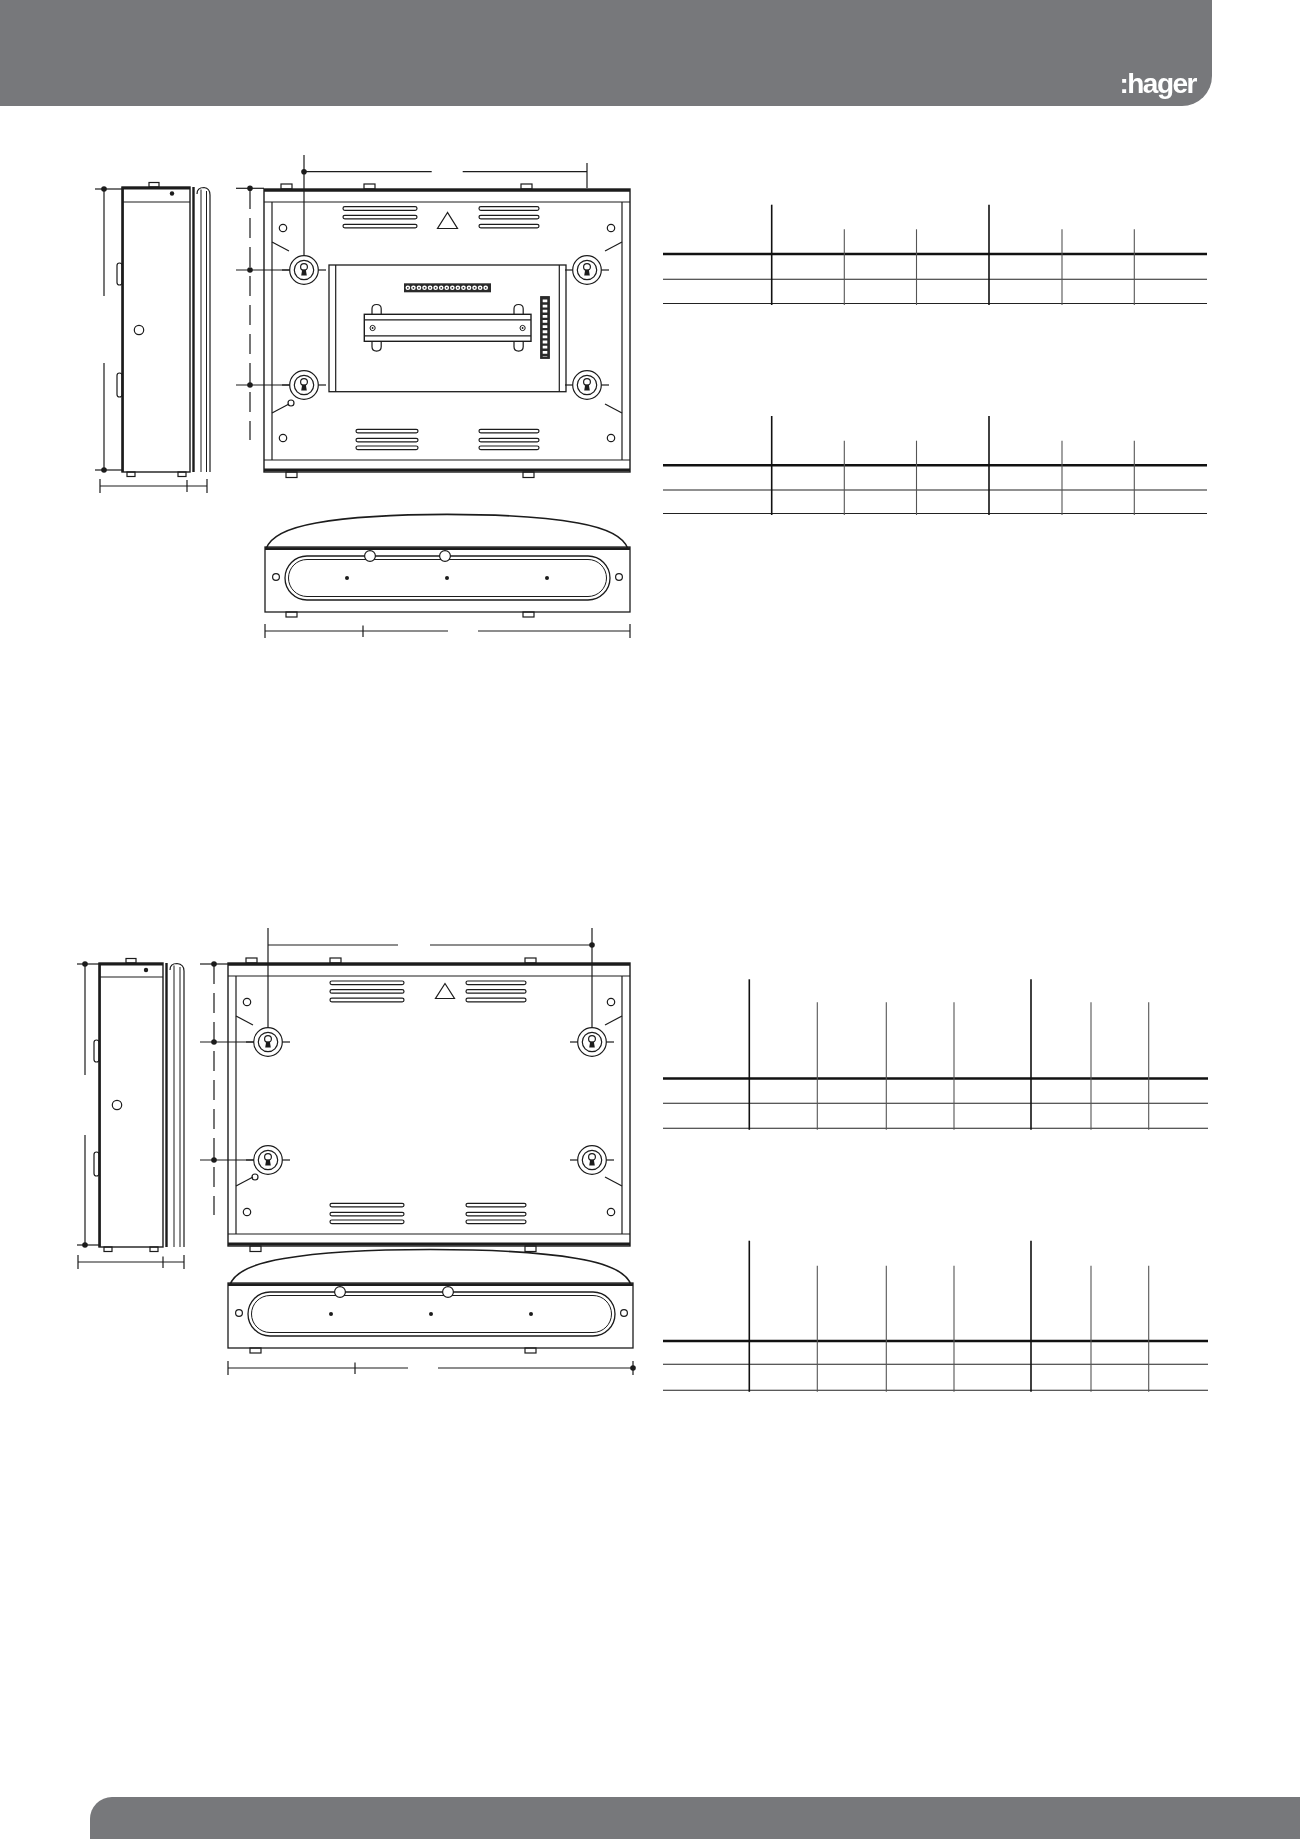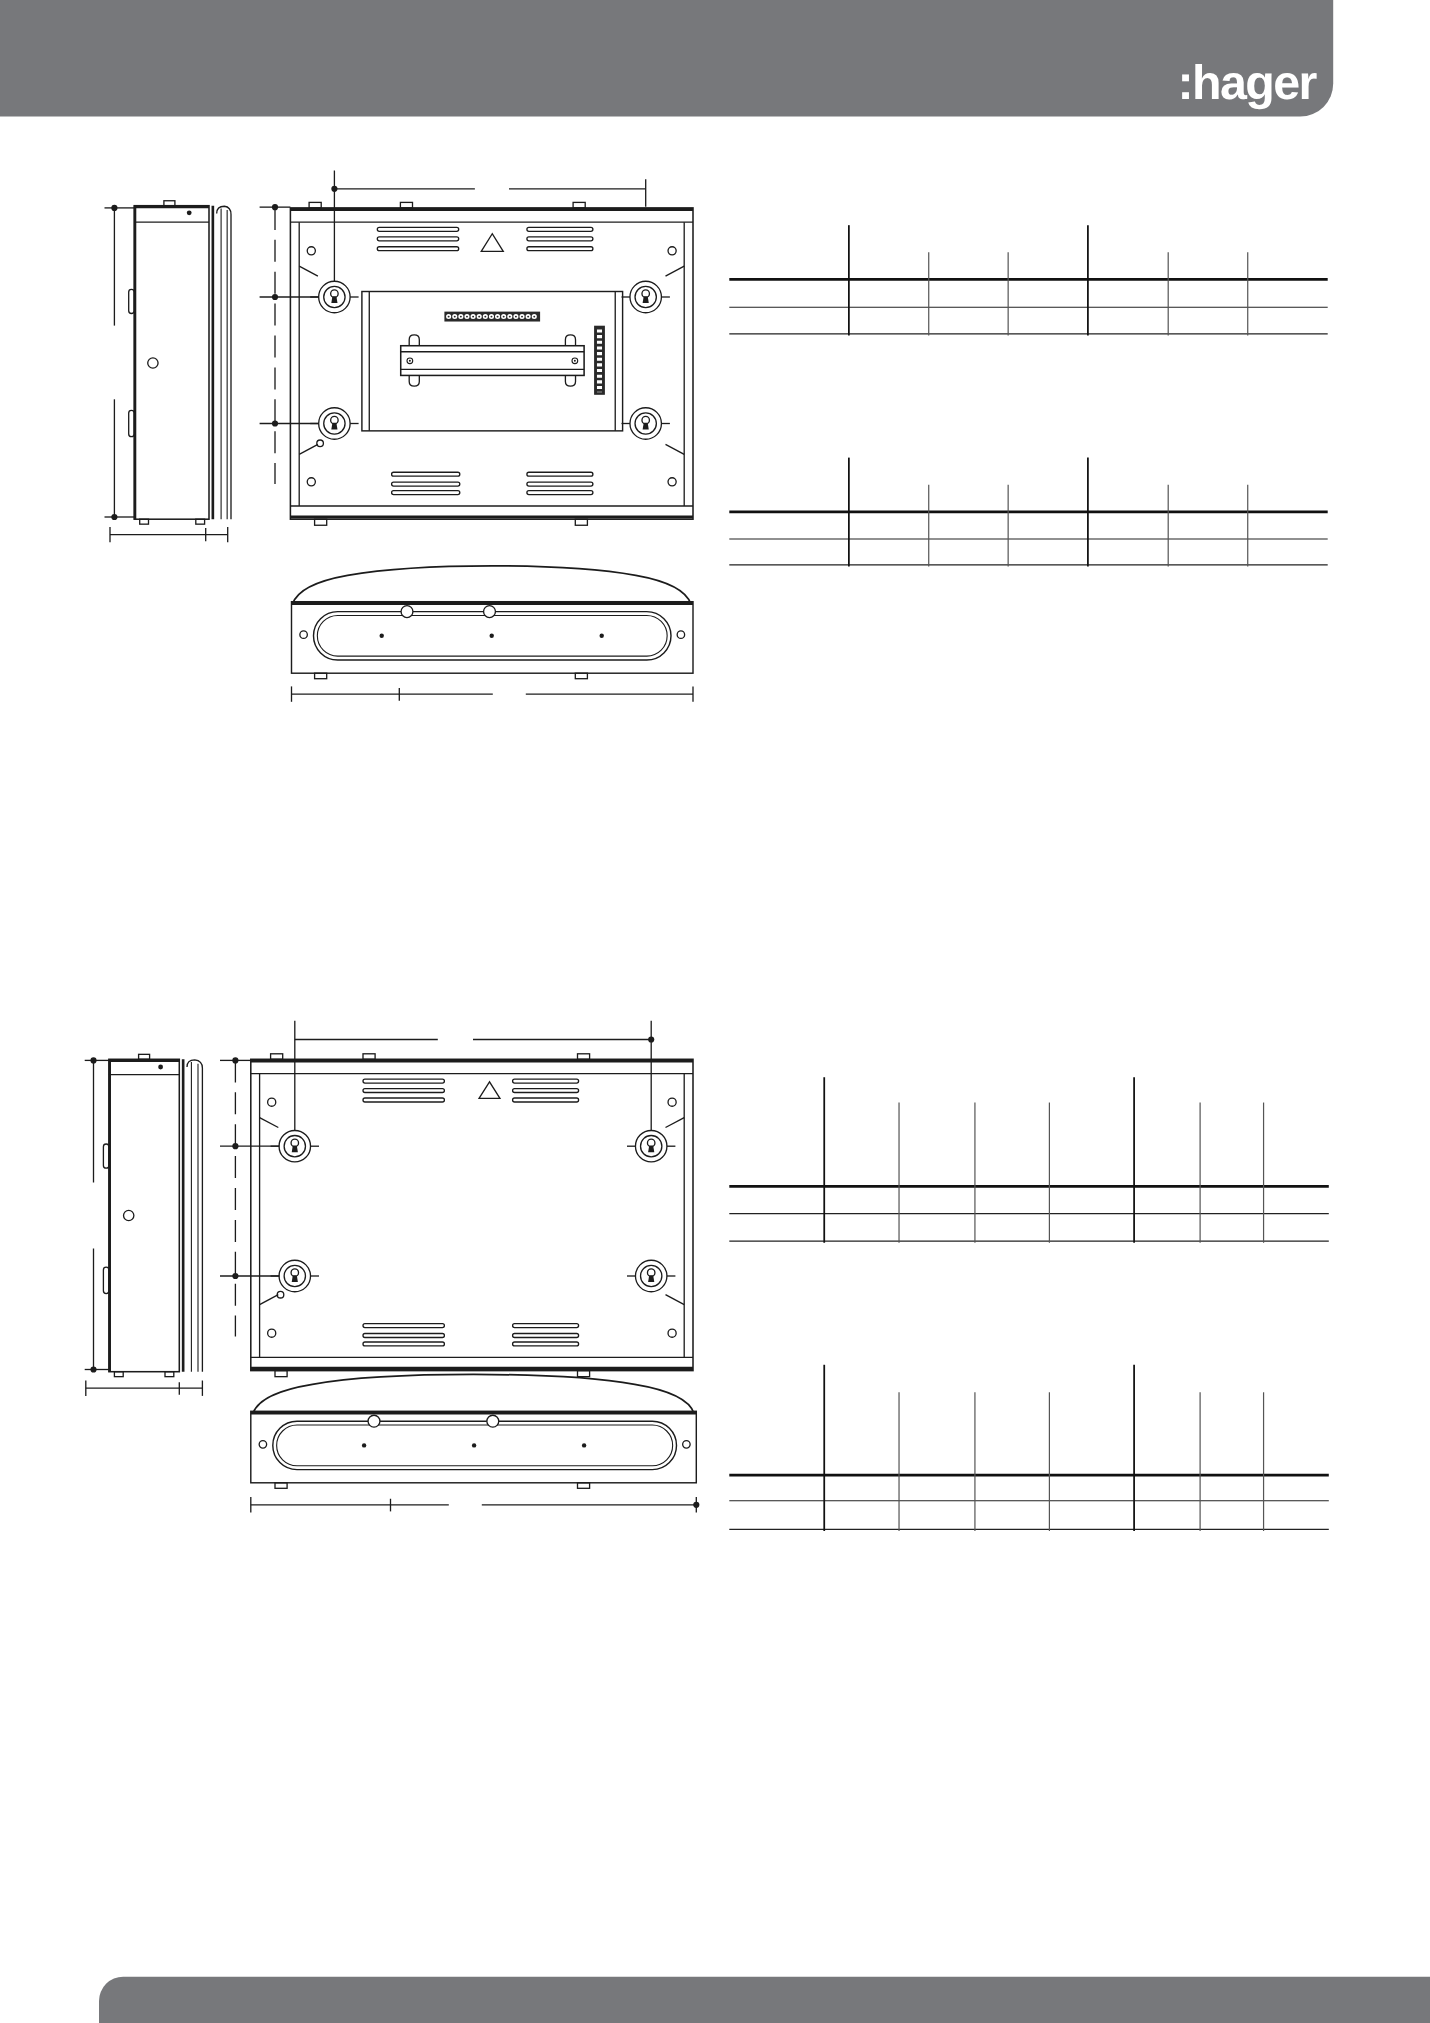--- a/index.html
+++ b/index.html
@@ -1,20 +1,20 @@
 <!DOCTYPE html>
 <html><head>
 <meta charset="utf-8">
 <style>
   html,body{margin:0;padding:0;background:#fff;}
   .page{position:relative;width:1300px;height:1839px;background:#fff;overflow:hidden;
         font-family:"Liberation Sans",sans-serif;}
   .header-bar{position:absolute;left:0;top:0;width:1212px;height:106px;
         border-radius:0 0 30px 0;}
-  .logo{position:absolute;right:16px;bottom:8px;font-size:44px;font-weight:bold;
+  .logo{position:absolute;right:16px;bottom:8px;font-size:28px;font-weight:bold;
         letter-spacing:-1.5px;line-height:1;}
   .footer-bar{position:absolute;left:90px;top:1797px;width:1210px;height:42px;
         border-radius:22px 0 0 0;}
   svg.drawing{position:absolute;left:0;top:0;}
 </style>
 </head>
 <body>
 
 <div class="page">
 

